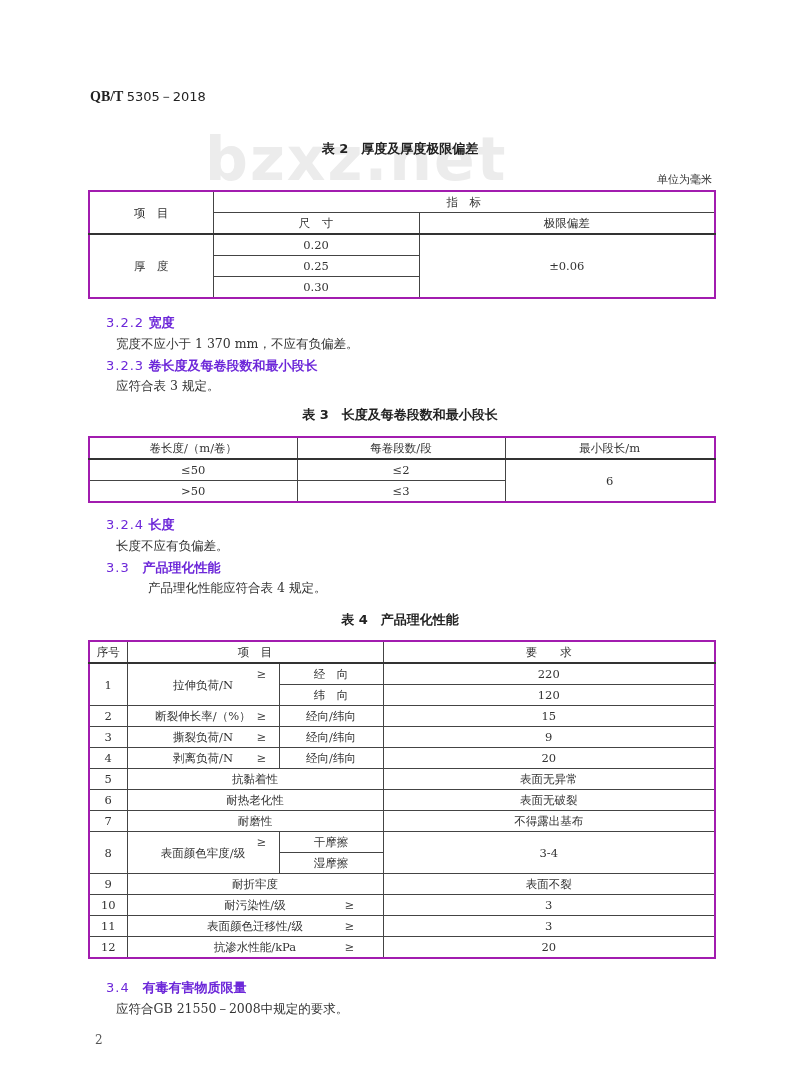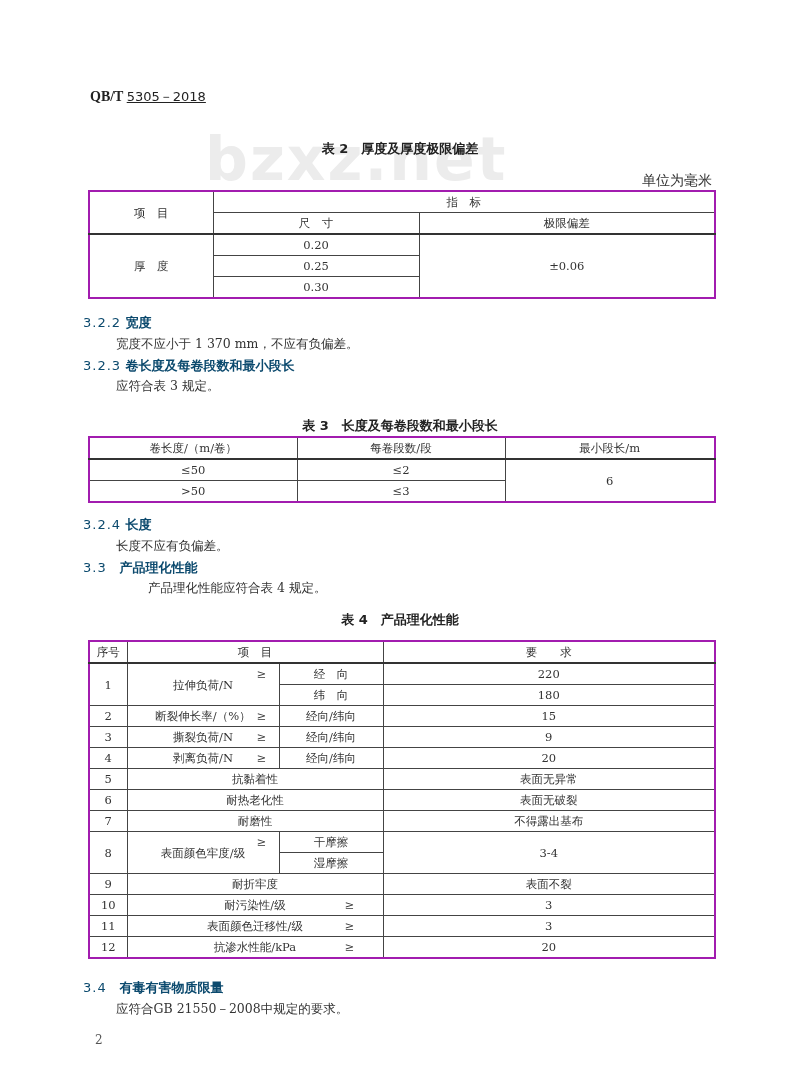--- a/index.html
+++ b/index.html
@@ -9,24 +9,24 @@
     font-family: "DejaVu Serif", "Liberation Serif", serif;
   }
   .abs { position: absolute; }
   .watermark {
     position: absolute; left: 205px; top: 114px; width: 360px; height: 90px;
     font-family: "DejaVu Sans", "Liberation Sans", sans-serif;
     font-size: 60px; font-weight: bold; color: #ececec; letter-spacing: 2px;
     line-height: 90px; z-index: 0; white-space: nowrap;
   }
   .header-code { left: 90px; top: 88px; font-size: 14px; font-family: "Liberation Serif", serif; font-weight: bold; color: #222; z-index: 2; }
-  .header-code .num { font-weight: normal; font-family: "DejaVu Sans", sans-serif; font-size: 13px; text-decoration: underline; }
+  .header-code .num { font-weight: normal; font-family: "DejaVu Sans", sans-serif; font-size: 13px; }
   .tcaption { font-family: "DejaVu Sans", "Liberation Sans", sans-serif; font-size: 13px; font-weight: bold; color: #222; text-align: center; left: 0; width: 800px; z-index: 2; }
-  .unit { right: 88px; top: 172px; font-size: 14px; font-family: Liberation Sans, sans-serif; color: #333; z-index: 2; }
-  .sec-title { left: 83px; font-family: "DejaVu Sans", "Liberation Sans", sans-serif; font-size: 13px; font-weight: bold; color: #0c4a6e; z-index: 2; }
+  .unit { right: 88px; top: 172px; font-size: 11px; font-family: Liberation Sans, sans-serif; color: #333; z-index: 2; }
+  .sec-title { left: 106px; font-family: "DejaVu Sans", "Liberation Sans", sans-serif; font-size: 13px; font-weight: bold; color: #6d28d9; z-index: 2; }
   .sec-title .n { display: inline-block; width: 38px; font-weight: normal; letter-spacing: 1px; }
   .sec-title .n.short { width: 32px; }
   .para { left: 116px; font-size: 12.5px; color: #333; z-index: 2; }
   .page-num { left: 95px; top: 1033px; font-size: 12px; color: #555; }
 
   table.std { position: absolute; border-collapse: collapse; z-index: 2; table-layout: fixed; }
   table.std td {
     border: 1px solid #444; text-align: center; vertical-align: middle;
     font-size: 11.5px; color: #333; padding: 0; height: 20px; line-height: 20px;
   }
@@ -82,21 +82,21 @@
   <span>宽度</span>
 </div>
 <div class="abs para" style="top:336px;">宽度不应小于 1 370 mm，不应有负偏差。</div>
 
 <div class="abs sec-title" style="top:357px;">
   <span class="n">3.2.3</span>
   <span>卷长度及每卷段数和最小段长</span>
 </div>
 <div class="abs para" style="top:378px;">应符合表 3 规定。</div>
 
-<div class="abs tcaption" style="top:417px;">表 3　长度及每卷段数和最小段长</div>
+<div class="abs tcaption" style="top:406px;">表 3　长度及每卷段数和最小段长</div>
 <table class="std thick" style="left:88px; top:436px; width:626px;">
   <colgroup>
       <col style="width:208px">
       <col style="width:208px">
       <col style="width:210px">
     </colgroup>
   <tbody>
       <tr style="border-bottom:2px solid #333;">
     <td>卷长度/（m/卷）</td>
     <td>每卷段数/段</td>
@@ -144,21 +144,21 @@
   <tr>
     <td rowspan="2">1</td>
     <td rowspan="2" class="item-with-ge">
       <span class="lbl">拉伸负荷/N</span><span class="ge-abs">≥</span>
     </td>
     <td>经　向</td>
     <td>220</td>
   </tr>
   <tr>
     <td>纬　向</td>
-    <td>180</td>
+    <td>120</td>
   </tr>
 
   <tr>
     <td>2</td>
     <td class="item-with-ge">
       <span class="lbl">断裂伸长率/（%）</span><span class="ge-abs">≥</span>
     </td>
     <td>经向/纬向</td>
     <td>15</td>
   </tr>

